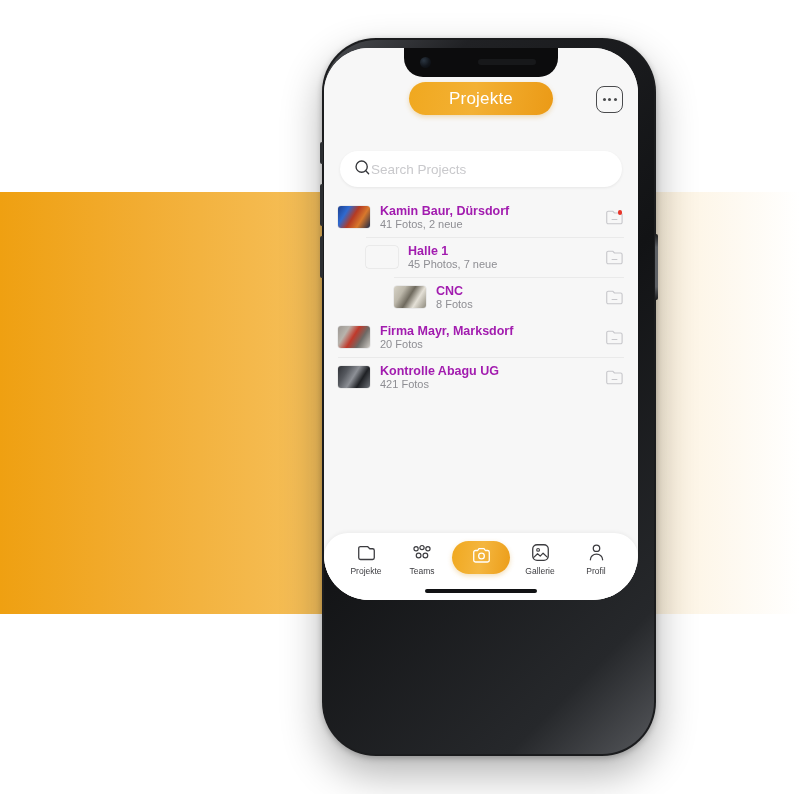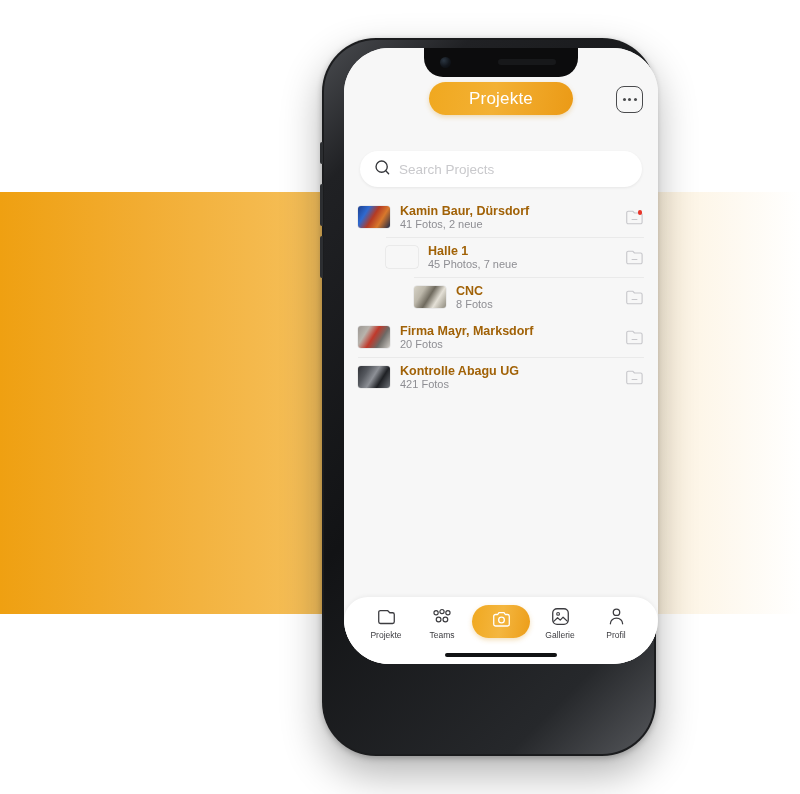--- a/index.html
+++ b/index.html
@@ -38,24 +38,24 @@
   }
   #phone-frame::before{
     content:"";
     position:absolute;
     left:2px; top:2px; right:2px; bottom:2px;
     border-radius:52px;
     background: linear-gradient(135deg,#4a4c50 0%, #202124 14%, #121315 50%, #26282b 86%, #55575b 100%);
   }
   #phone-screen {
     position: absolute;
-    left: 22px;
+    left: 2px;
     top: 10px;
     width: 314px;
-    height: 616px;
+    height: 552px;
     border-radius: 45px;
     background: #f7f7f7;
     overflow: hidden;
     z-index: 3;
   }
 
   
   .side-btn { position:absolute; background:#2c2e31; z-index:1; }
   #btn-silent { left:-2px; top:104px; width:3px; height:22px; border-radius:2px 0 0 2px; }
   #btn-volup  { left:-2px; top:146px; width:3px; height:42px; border-radius:2px 0 0 2px; }
@@ -145,21 +145,21 @@
     height: 36px;
     border-radius: 18px;
     background: #ffffff;
     display: flex;
     align-items: center;
     padding: 0 14px;
     box-shadow: 0 1px 3px rgba(0,0,0,0.07);
   }
   #search-bar .mag { flex: 0 0 auto; display:block; }
   #search-input-text {
-    margin-left: 8px;
+    margin-left: 0;
     color: #c9c9cc;
     font-size: 13.5px;
   }
 
   
   #project-list {
     flex: 1 1 auto;
     overflow: hidden;
     background: #f7f7f7;
   }
@@ -189,21 +189,21 @@
     background-position: center;
     box-shadow: 0 0 0 0.5px rgba(0,0,0,0.10);
   }
   .row.lvl0 .thumb { margin-left: 14px; }
   .row.lvl1 .thumb { margin-left: 42px; }
   .row.lvl2 .thumb { margin-left: 70px; }
   .row-text { flex: 1 1 auto; margin-left: 10px; min-width:0; }
   .row-title {
     font-size: 12.5px;
     font-weight: bold;
-    color: #a16207;
+    color: #a21caf;
     line-height: 14px;
     white-space: nowrap;
     overflow: hidden;
     text-overflow: ellipsis;
   }
   .row-sub {
     font-size: 11px;
     color: #8e8e93;
     line-height: 11px;
     margin-top: 1px;

